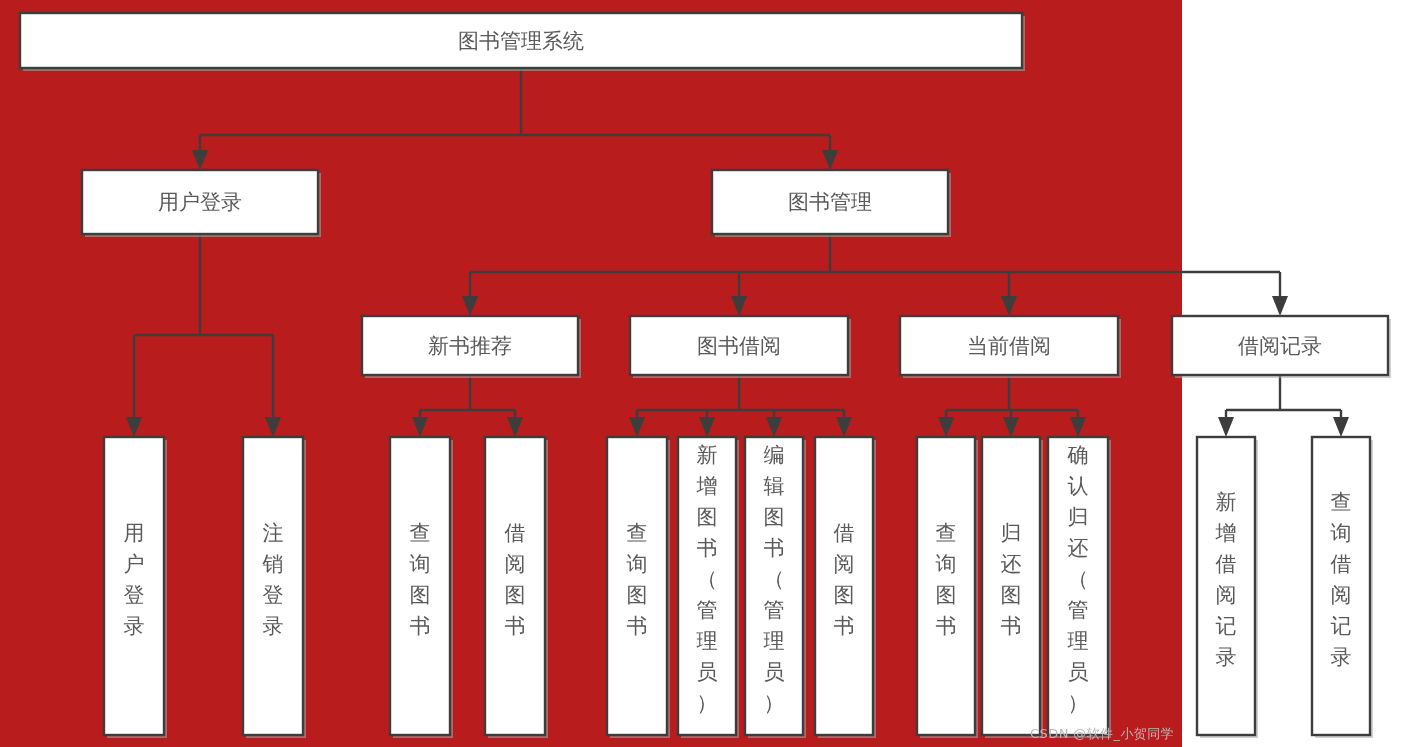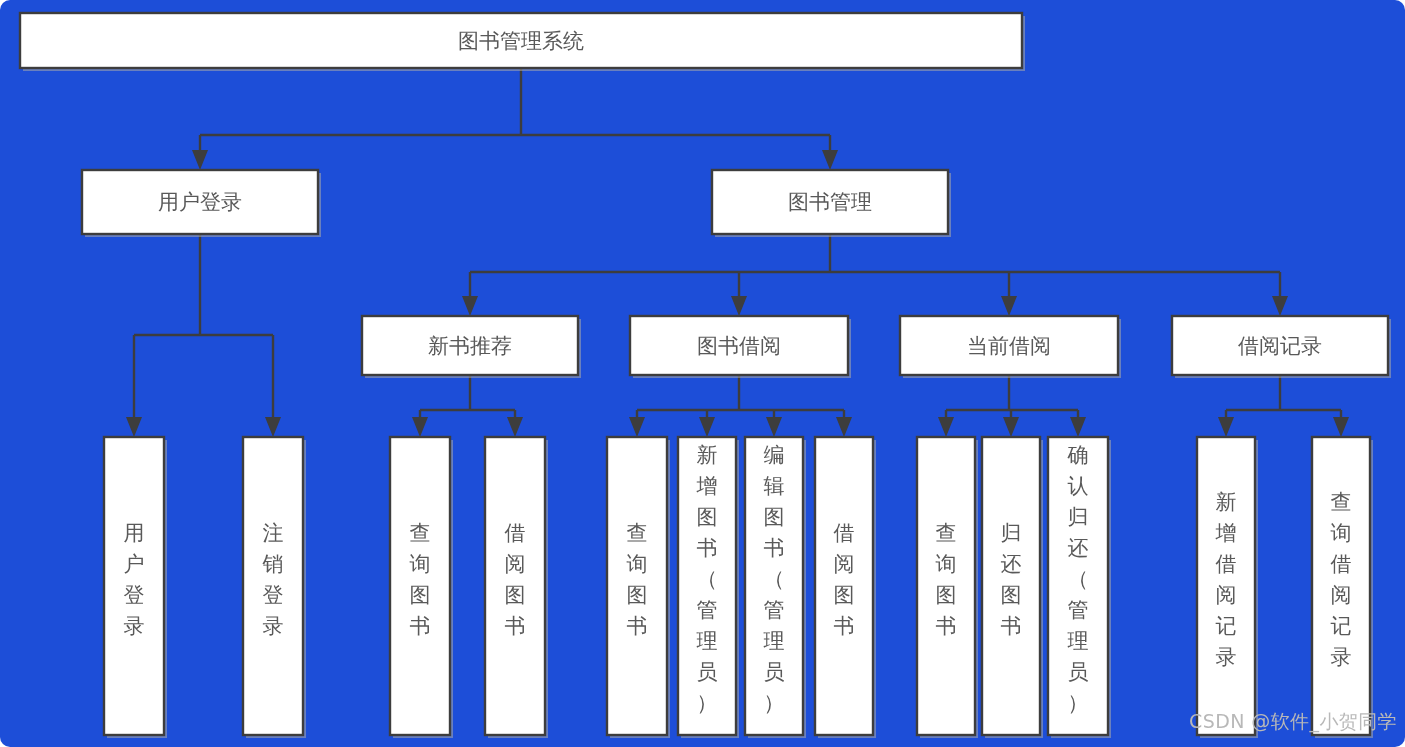--- a/index.html
+++ b/index.html
@@ -9,24 +9,23 @@
     background: #ffffff;
   }
   body {
     width: 1405px;
     height: 747px;
     font-family: "DejaVu Sans", "Liberation Sans", sans-serif;
     overflow: hidden;
   }
   #diagram-root {
     position: relative;
-    width: 1405px;
+    width: 1182px;
     height: 747px;
-    background: #1d4ed8;
-    border-radius: 10px;
+    background: #b91c1c;
   }
   svg#diagram-canvas {
     position: absolute;
     left: 0;
     top: 0;
     width: 1405px;
     height: 747px;
     display: block;
   }
   .node-box {
@@ -57,23 +56,23 @@
   }
   .node-label-vertical {
     fill: #595959;
     font-family: "DejaVu Sans", "Liberation Sans", sans-serif;
     font-size: 21px;
     text-anchor: middle;
   }
   .watermark-text {
     position: absolute;
     right: 8px;
-    bottom: 12px;
-    font-family: "DejaVu Sans", "Liberation Sans", sans-serif;
-    font-size: 19px;
+    bottom: 4px;
+    font-family: "DejaVu Sans", "Liberation Sans", sans-serif;
+    font-size: 13px;
     color: #b8b8b8;
     white-space: nowrap;
     letter-spacing: 0.4px;
   }
 </style>
 </head>
 <body>
 
 <div id="diagram-root">
   <svg id="diagram-canvas" viewBox="0 0 1405 747">

